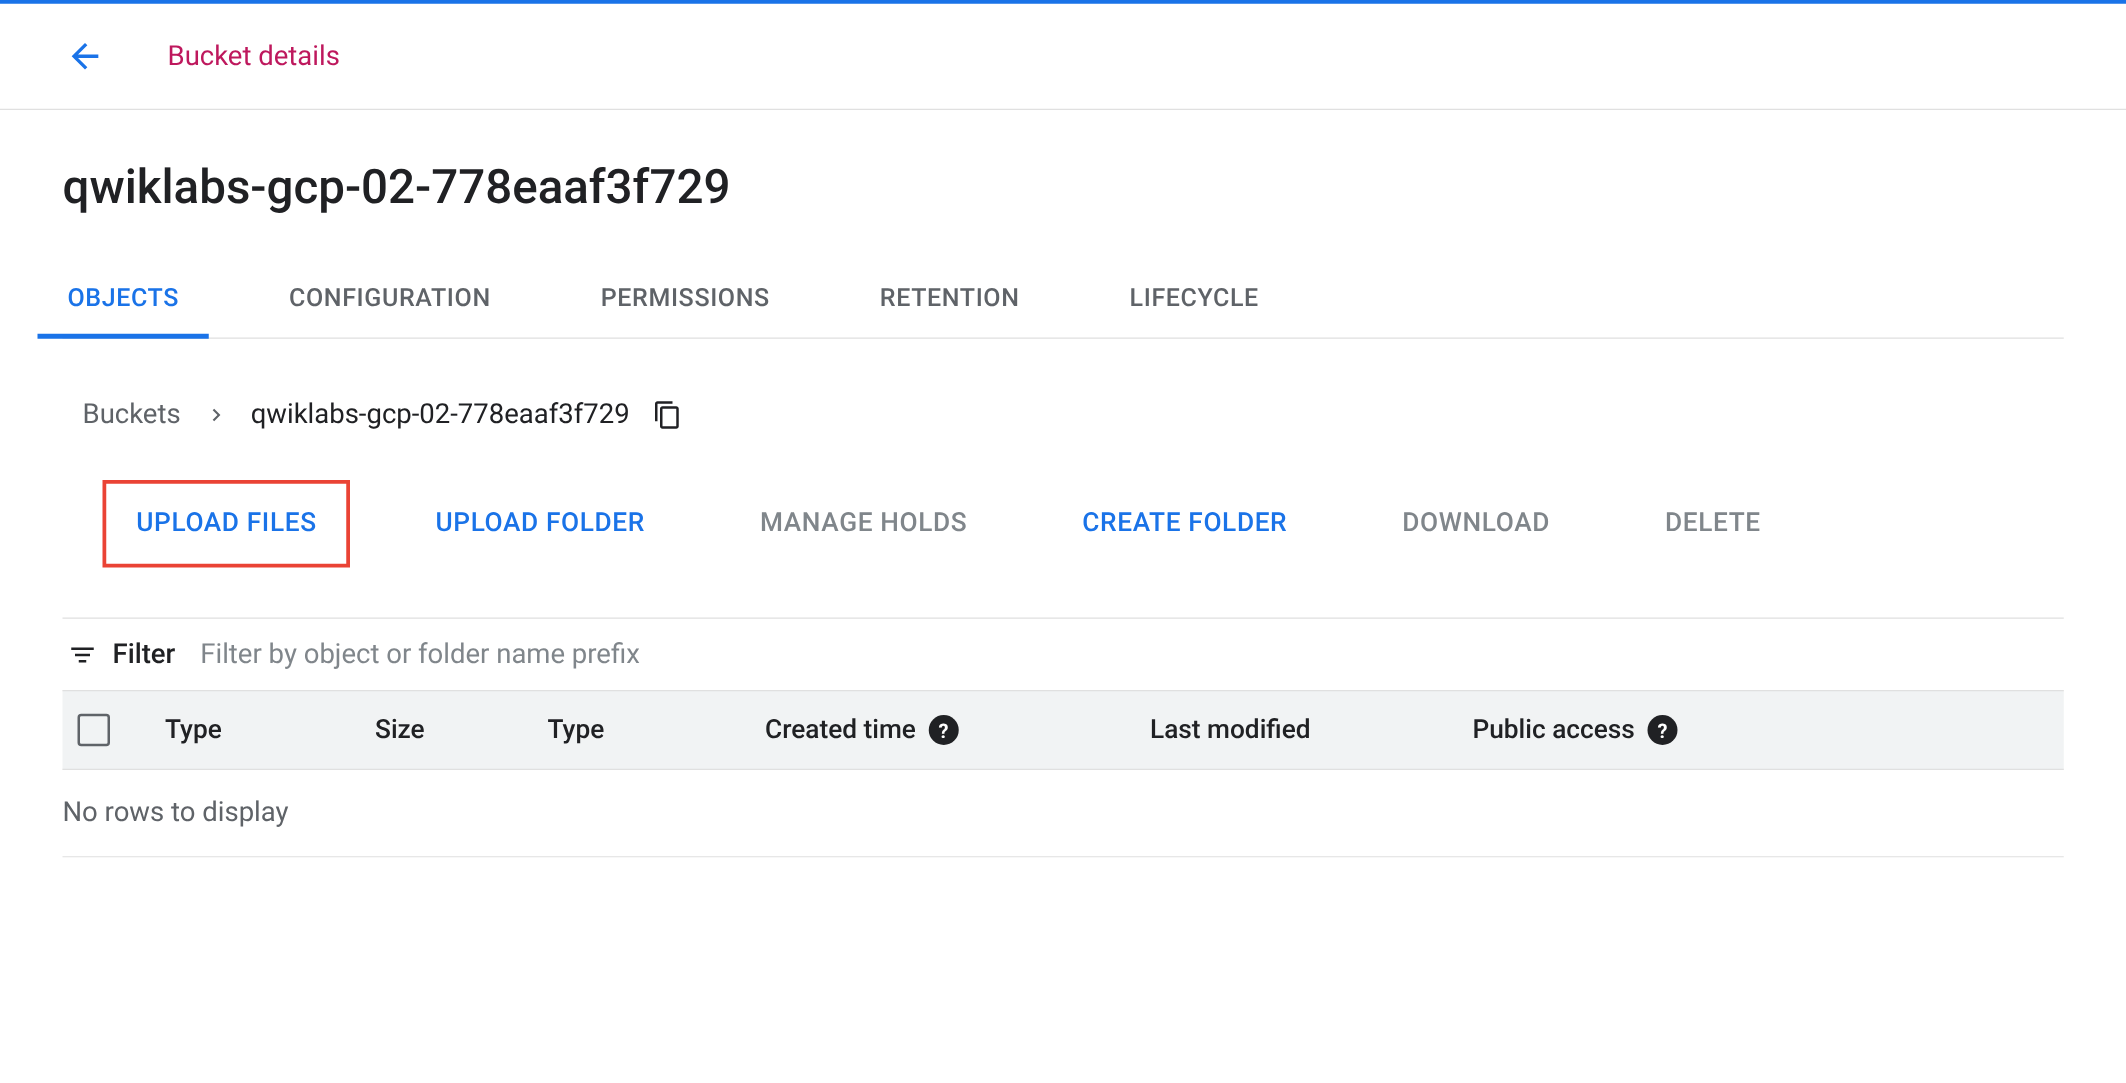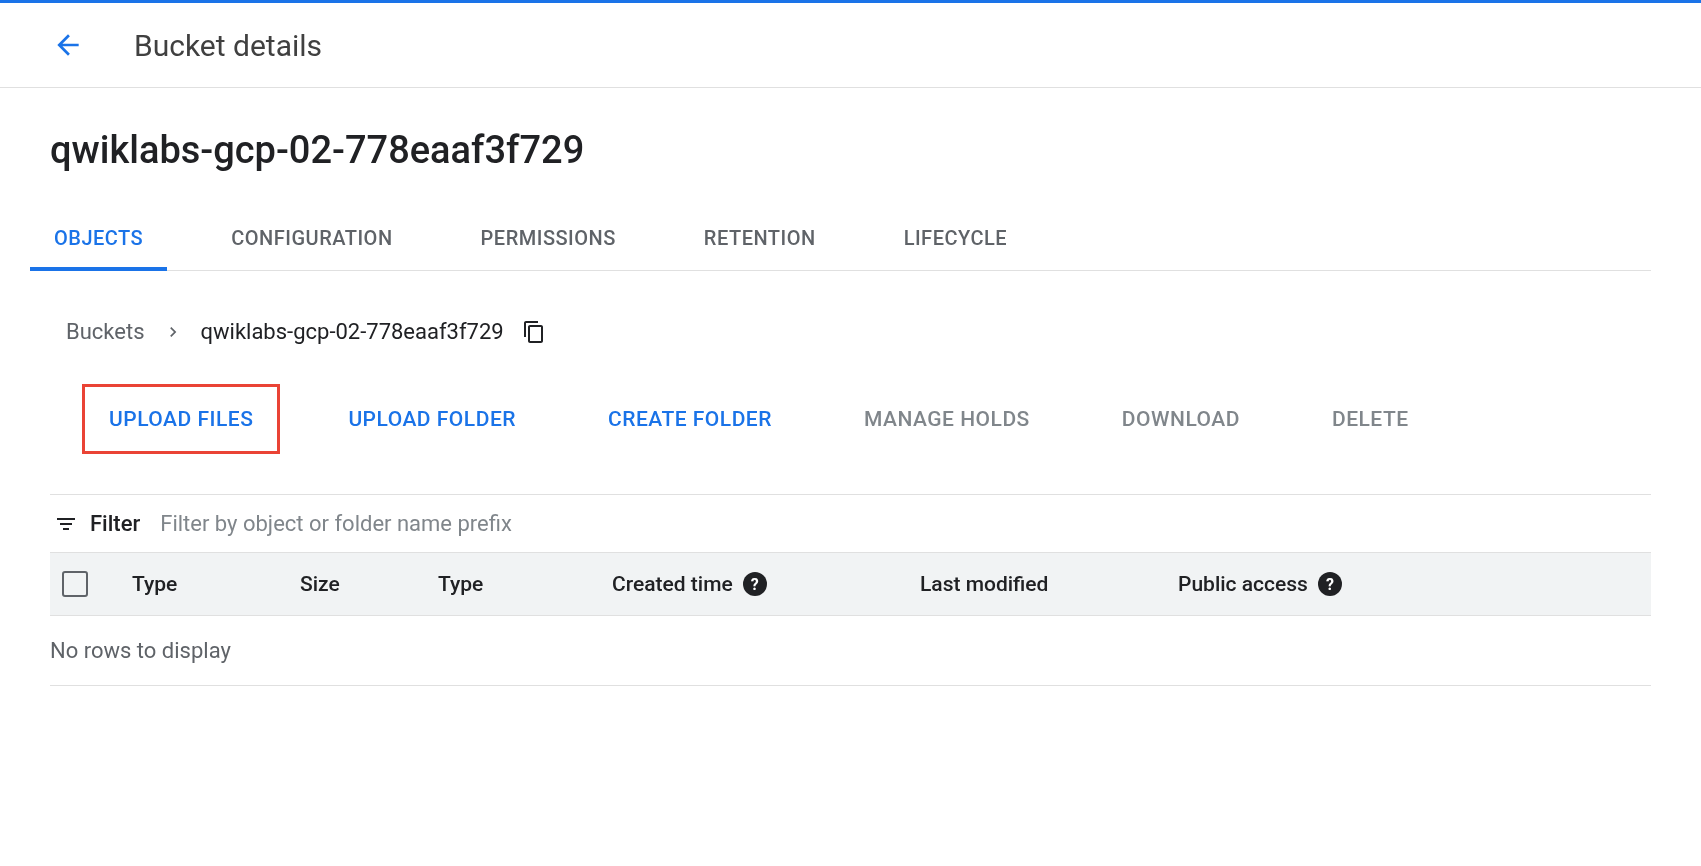--- a/index.html
+++ b/index.html
@@ -31,23 +31,23 @@
       justify-content: center;
       margin-right: 48px;
       cursor: pointer;
     }
     .back-arrow svg {
       fill: #1a73e8;
       width: 32px;
       height: 32px;
     }
     .page-title {
-      font-size: 30px;
+      font-size: 22px;
       font-weight: 400;
-      color: #404040;
+      color: #be185d;
     }
     .content {
       padding: 40px 50px 0 50px;
     }
     .bucket-name {
       font-size: 38px;
       font-weight: 500;
       color: #202124;
       margin-bottom: 36px;
     }
@@ -256,22 +256,22 @@
       <span class="copy-icon">
         <svg viewBox="0 0 24 24">
           <path d="M16 1H4c-1.1 0-2 .9-2 2v14h2V3h12V1zm3 4H8c-1.1 0-2 .9-2 2v14c0 1.1.9 2 2 2h11c1.1 0 2-.9 2-2V7c0-1.1-.9-2-2-2zm0 16H8V7h11v14z"></path>
         </svg>
       </span>
     </div>
 
     <div class="action-buttons">
       <button class="action-btn primary highlighted">UPLOAD FILES</button>
       <button class="action-btn primary">UPLOAD FOLDER</button>
+      <button class="action-btn disabled">MANAGE HOLDS</button>
       <button class="action-btn primary">CREATE FOLDER</button>
-      <button class="action-btn disabled">MANAGE HOLDS</button>
       <button class="action-btn disabled">DOWNLOAD</button>
       <button class="action-btn disabled">DELETE</button>
     </div>
 
     <div class="filter-bar">
       <div class="filter-icon-wrapper">
         <svg class="filter-icon" viewBox="0 0 24 24" fill="#202124">
           <path d="M3 6h18v2H3V6zm3 5h12v2H6v-2zm3 5h6v2H9v-2z"></path>
         </svg>
         <span class="filter-label">Filter</span>

